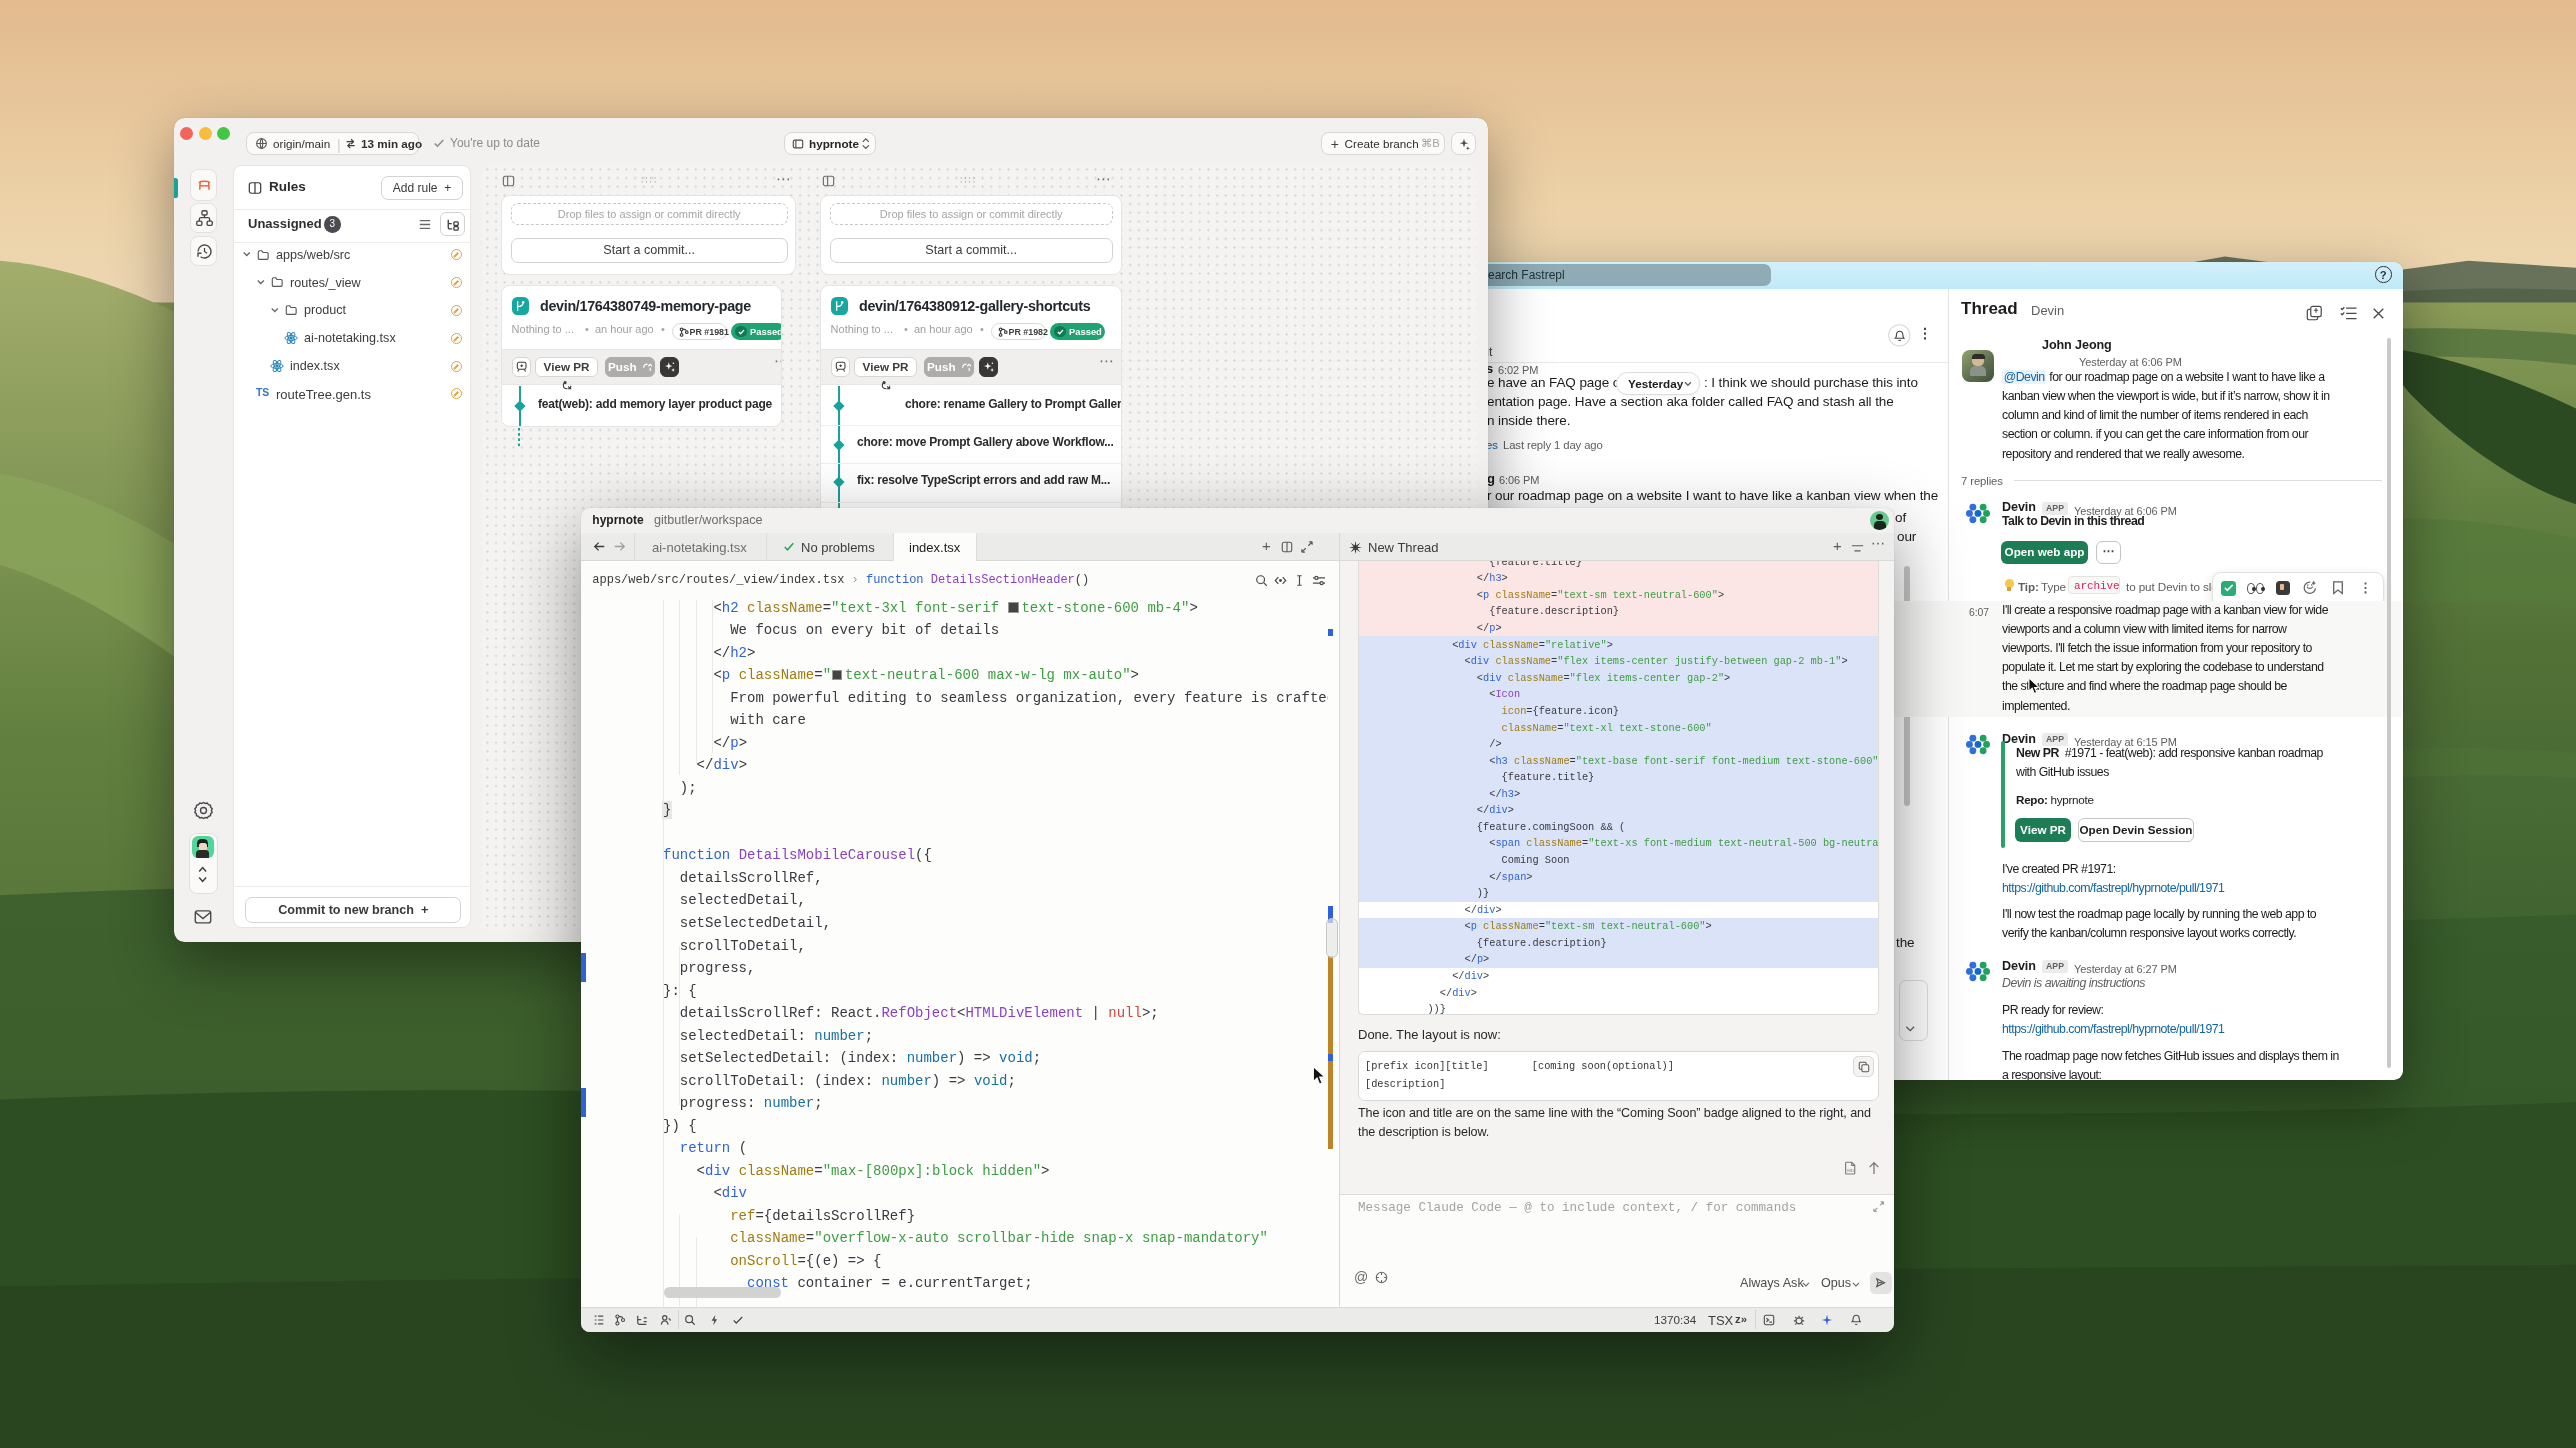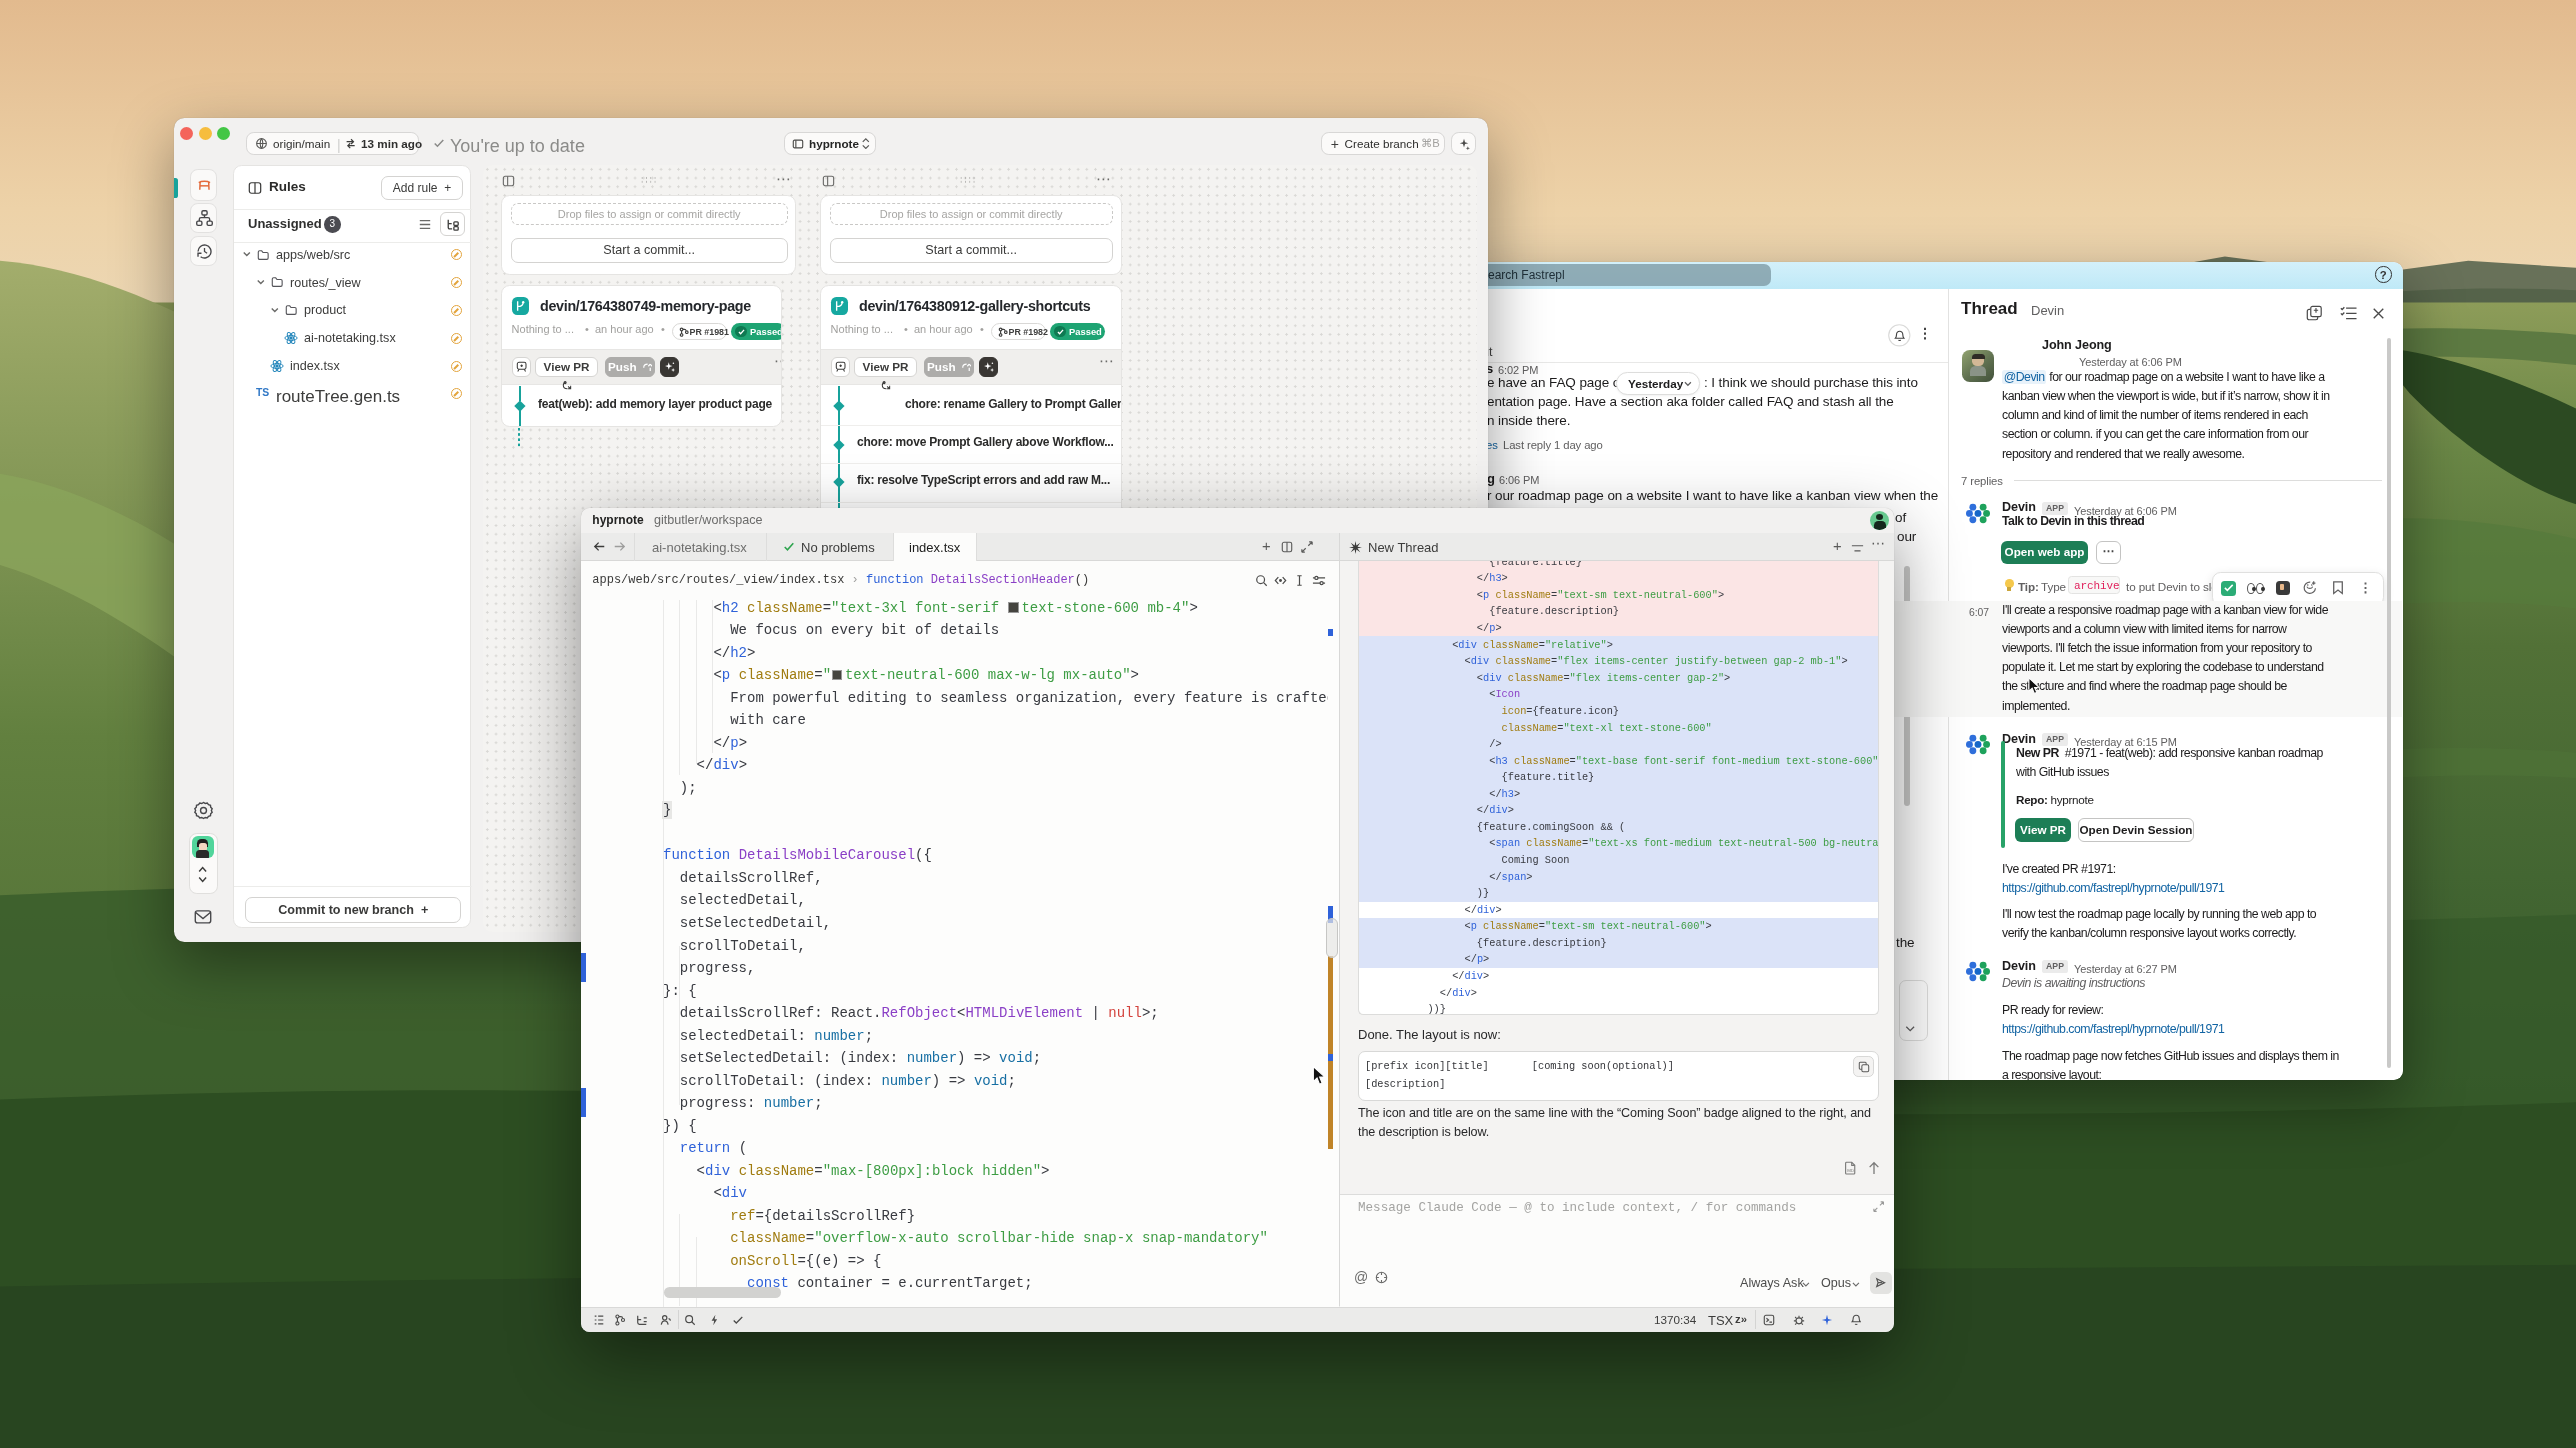--- a/index.html
+++ b/index.html
@@ -330,21 +330,21 @@
     <span class="abs" style="left:90px; top:3.5px; color:#cfcecd;">|</span>
     <svg class="abs" style="left:98px; top:5.2px;" width="11.3" height="11.3" viewBox="0 0 14 14" fill="none" stroke="#3c3c3b" stroke-width="1.5">
           <path d="M2 4.5h8M7.5 1.5l3 3-3 3"></path>
           <path d="M12 9.5H4M6.5 6.5l-3 3 3 3"></path>
         </svg>
     <span class="abs nw" style="left:114px; top:4.3px; font-size:11.7px; font-weight:700; color:#30302f;">13 min ago</span>
   </div>
   <svg class="abs" style="left:433px; top:137px;" width="12" height="12" viewBox="0 0 14 14" fill="none" stroke="#8b8b89" stroke-width="1.8">
         <path d="M2 7.5l3.2 3.2L12 3.5"></path>
       </svg>
-  <div class="abs nw" style="left:450px; top:136px; font-size:18px; color:#8b8b89;">You're up to date</div>
+  <div class="abs nw" style="left:450px; top:136px; font-size:12px; color:#8b8b89;">You're up to date</div>
 
   <div class="gb-pill" style="left:784px; top:132px; width:92px; height:22.6px;">
     <svg class="abs" style="left:7px; top:4.8px;" width="12" height="12" viewBox="0 0 14 14" fill="none" stroke="#4a4a48" stroke-width="1.3">
           <rect x="1.5" y="2.5" width="11" height="9" rx="1.5"></rect>
           <path d="M4.5 2.5v9"></path>
         </svg>
     <span class="abs nw" style="left:24px; top:4.3px; font-size:11.7px; font-weight:600; color:#262625;">hyprnote</span>
     <svg class="abs" style="left:76px; top:5.2px;" width="9.6" height="11.3" viewBox="0 0 11 13" fill="none" stroke="#5a5a58" stroke-width="1.4">
           <path d="M2 4.5L5.5 1 9 4.5M2 8.5L5.5 12 9 8.5"></path>
         </svg>
@@ -468,21 +468,21 @@
   <svg class="abs" style="left:270px; top:359px;" width="14" height="14" viewBox="0 0 16 16" fill="none" stroke="#2386bb" stroke-width="1.1">
         <ellipse cx="8" cy="8" rx="7" ry="2.8"></ellipse>
         <ellipse cx="8" cy="8" rx="7" ry="2.8" transform="rotate(60 8 8)"></ellipse>
         <ellipse cx="8" cy="8" rx="7" ry="2.8" transform="rotate(120 8 8)"></ellipse>
         <circle cx="8" cy="8" r="1.4" fill="#2386bb"></circle>
       </svg>
   <div class="abs nw" style="left:290px; top:359px; font-size:12.6px; color:#3c3c3b;">index.tsx</div>
   <div class="modcirc" style="left:451px; top:361px;"></div>
 
   <div class="abs nw" style="left:256px; top:387px; font-size:10.4px; font-weight:700; color:#3178c6;">TS</div>
-  <div class="abs nw" style="left:276px; top:387px; font-size:17px; color:#3c3c3b;">routeTree.gen.ts</div>
+  <div class="abs nw" style="left:276px; top:387px; font-size:13px; color:#3c3c3b;">routeTree.gen.ts</div>
   <div class="modcirc" style="left:451px; top:388px;"></div>
 
   <div class="abs" style="left:483px; top:165px; width:994px; height:767px; border-radius:8.7px;
     background-color:#f4f3f1; background-image:radial-gradient(#d9d8d5 1px, transparent 1px); background-size:8.7px 8.7px;"></div>
 
   <svg class="abs" style="left:502px; top:175px;" width="13" height="12" viewBox="0 0 15 14" fill="none" stroke="#6a6a68" stroke-width="1.3">
         <rect x="1.5" y="1.5" width="12" height="11" rx="2"></rect>
         <path d="M6.5 1.5v11"></path>
       </svg>
   <div class="abs" style="left:640px; top:176px; width:16.5px; height:7px; background-image:radial-gradient(#b4b3b1 1px, transparent 1px); background-size:4.3px 3.9px;"></div>

